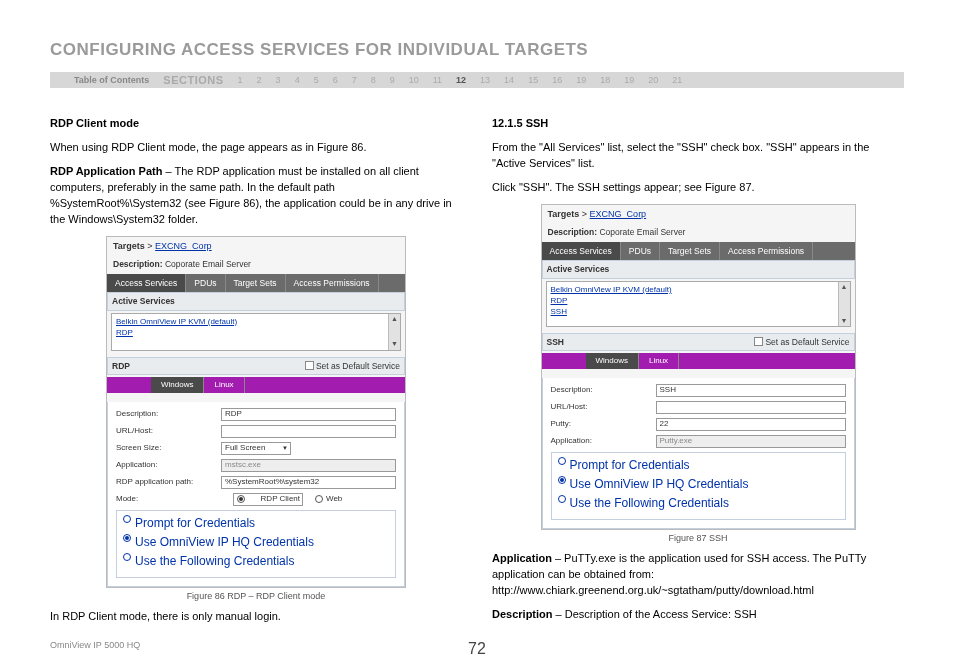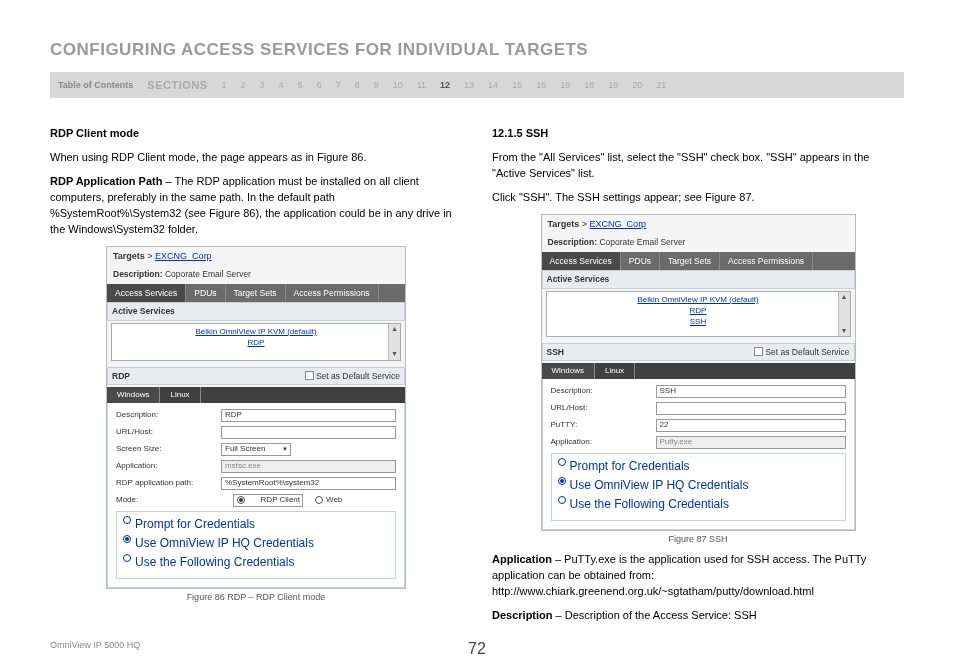--- a/index.html
+++ b/index.html
@@ -1,45 +1,45 @@
 <!DOCTYPE html>
 <html><head>
 <meta charset="utf-8">
 <style>
   * { box-sizing: border-box; margin: 0; padding: 0; }
   body { width: 954px; height: 668px; font-family: Arial, Helvetica, sans-serif; background: #fff; color: #000; position: relative; }
   .page { padding: 40px 50px 30px 50px; }
   .title { font-size: 17px; font-weight: bold; color: #9a9a9a; letter-spacing: 0.5px; margin-bottom: 12px; }
-  .navbar { background: #d7d7d7; height: 26px; display: flex; align-items: center; font-size: 9px; color: #888; padding: 0 8px; gap: 14px; margin-bottom: 28px; }
+  .navbar { background: #d7d7d7; height: 16px; display: flex; align-items: center; font-size: 9px; color: #888; padding: 0 24px; gap: 14px; margin-bottom: 28px; }
   .navbar .toc { font-weight: bold; color: #888; }
   .navbar .sections { font-weight: bold; color: #aaa; font-size: 11px; letter-spacing: 0.5px; }
   .navbar .nums { display: flex; gap: 14px; }
   .navbar .nums span { color: #aaa; }
   .navbar .nums span.active { color: #555; font-weight: bold; }
   .cols { display: flex; gap: 30px; }
   .col { flex: 1; font-size: 11px; line-height: 1.45; }
   .col p { margin-bottom: 8px; }
   .col .bold { font-weight: bold; }
   .figcap { text-align: center; font-size: 9px; color: #555; margin-top: 2px; margin-bottom: 6px; }
   .shot { border: 1px solid #bbb; background: #f5f5f5; margin: 6px auto 0 auto; font-size: 9px; color: #333; }
   .shot.fig86 { width: 300px; }
   .shot.fig87 { width: 315px; }
   .shot .hdr { padding: 3px 6px; }
   .shot .tabs { display: flex; background: #6b6b6b; }
   .shot .tabs .tab { color: #fff; background: #6b6b6b; padding: 3px 8px; border-right: 1px solid #888; font-size: 8.5px; }
   .shot .tabs .tab.active { background: #4a4a4a; }
   .shot .section-label { background: #e9ecef; border: 1px solid #c4d0e0; padding: 2px 4px; font-weight: bold; font-size: 8.5px; }
-  .shot .listbox { border: 1px solid #aaa; background: #fff; margin: 2px 4px 6px 4px; height: 38px; padding: 2px 4px; position: relative; text-align: center; }
+  .shot .listbox { border: 1px solid #aaa; background: #fff; margin: 2px 4px 6px 4px; height: 38px; padding: 2px 4px; position: relative; }
   .shot .listbox.tall { height: 46px; }
   .shot .listbox .item { color: #0033aa; text-decoration: underline; font-size: 8px; line-height: 1.4; }
   .shot .listbox .scroll { position: absolute; right: 0; top: 0; bottom: 0; width: 12px; background: #e2e2e2; border-left: 1px solid #bbb; display:flex; flex-direction:column; justify-content:space-between; align-items:center; font-size:7px; color:#555; }
   .shot .svc-hdr { display: flex; justify-content: space-between; align-items: center; background: #e9ecef; border: 1px solid #c4d0e0; padding: 2px 4px; font-size: 8.5px; }
   .shot .svc-hdr .chk { display:flex; align-items:center; gap:2px; }
   .shot .svc-hdr .chk .box { width:9px; height:9px; border:1px solid #888; background:#fff; }
-  .shot .subtabs { display:flex; background:#404040; margin: 2px 0 0 0; }
+  .shot .subtabs { display:flex; background:#a21caf; margin: 2px 0 9px 0; padding-left: 44px; }
   .shot .subtabs .tab { color:#fff; padding:2px 10px; border-right:1px solid #888; font-size:8px; }
   .shot .subtabs .tab.active { background:#4a4a4a; }
   .shot .form { padding: 6px 8px 8px 8px; background:#fff; border:1px solid #c4d0e0; border-top:none; }
   .shot .row { display:flex; align-items:center; margin-bottom:4px; }
   .shot .row .lbl { width: 105px; font-size:8px; }
   .shot .row .inp { flex:1; height:13px; border:1px solid #999; background:#fff; font-size:8px; padding:0 3px; display:flex; align-items:center; color:#333; }
   .shot .row .inp.ro { background:#eee; color:#888; }
   .shot .row .sel { flex:0 0 70px; height:13px; border:1px solid #999; background:#fff; font-size:8px; display:flex; align-items:center; justify-content:space-between; padding:0 2px 0 3px; }
   .shot .row .sel .arr { font-size:6px; }
   .shot .radios { border:1px solid #c4d0e0; margin-top:4px; padding:4px 6px; }
@@ -180,20 +180,21 @@
             <div class="r">
                 <span class="circ">
                   <span class="dot"></span>
                 </span>
                 <span>Use the Following Credentials</span>
               </div>
           </div>
         </div>
       </div>
       <div class="figcap">Figure 86 RDP – RDP Client mode</div>
+      <p>In RDP Client mode, there is only manual login.</p>
     </div>
 
     <div class="col">
       <p class="bold">12.1.5 SSH</p>
       <p>From the "All Services" list, select the "SSH" check box. "SSH" appears in the "Active Services" list.</p>
       <p>Click "SSH". The SSH settings appear; see Figure 87.</p>
 
       <div class="shot fig87">
         <div class="hdr">
           <b>Targets</b><span> &gt; </span><span class="link">EXCNG_Corp</span>
@@ -229,21 +230,21 @@
         <div class="form">
           <div class="row">
               <span class="lbl">Description:</span>
               <span class="inp">SSH</span>
             </div>
           <div class="row">
               <span class="lbl">URL/Host:</span>
               <span class="inp"></span>
             </div>
           <div class="row">
-              <span class="lbl">PuTTY:</span>
+              <span class="lbl">Putty:</span>
               <span class="inp">22</span>
             </div>
           <div class="row">
               <span class="lbl">Application:</span>
               <span class="inp ro">Putty.exe</span>
             </div>
           <div class="radios">
             <div class="r">
                 <span class="circ">
                   <span class="dot"></span>

